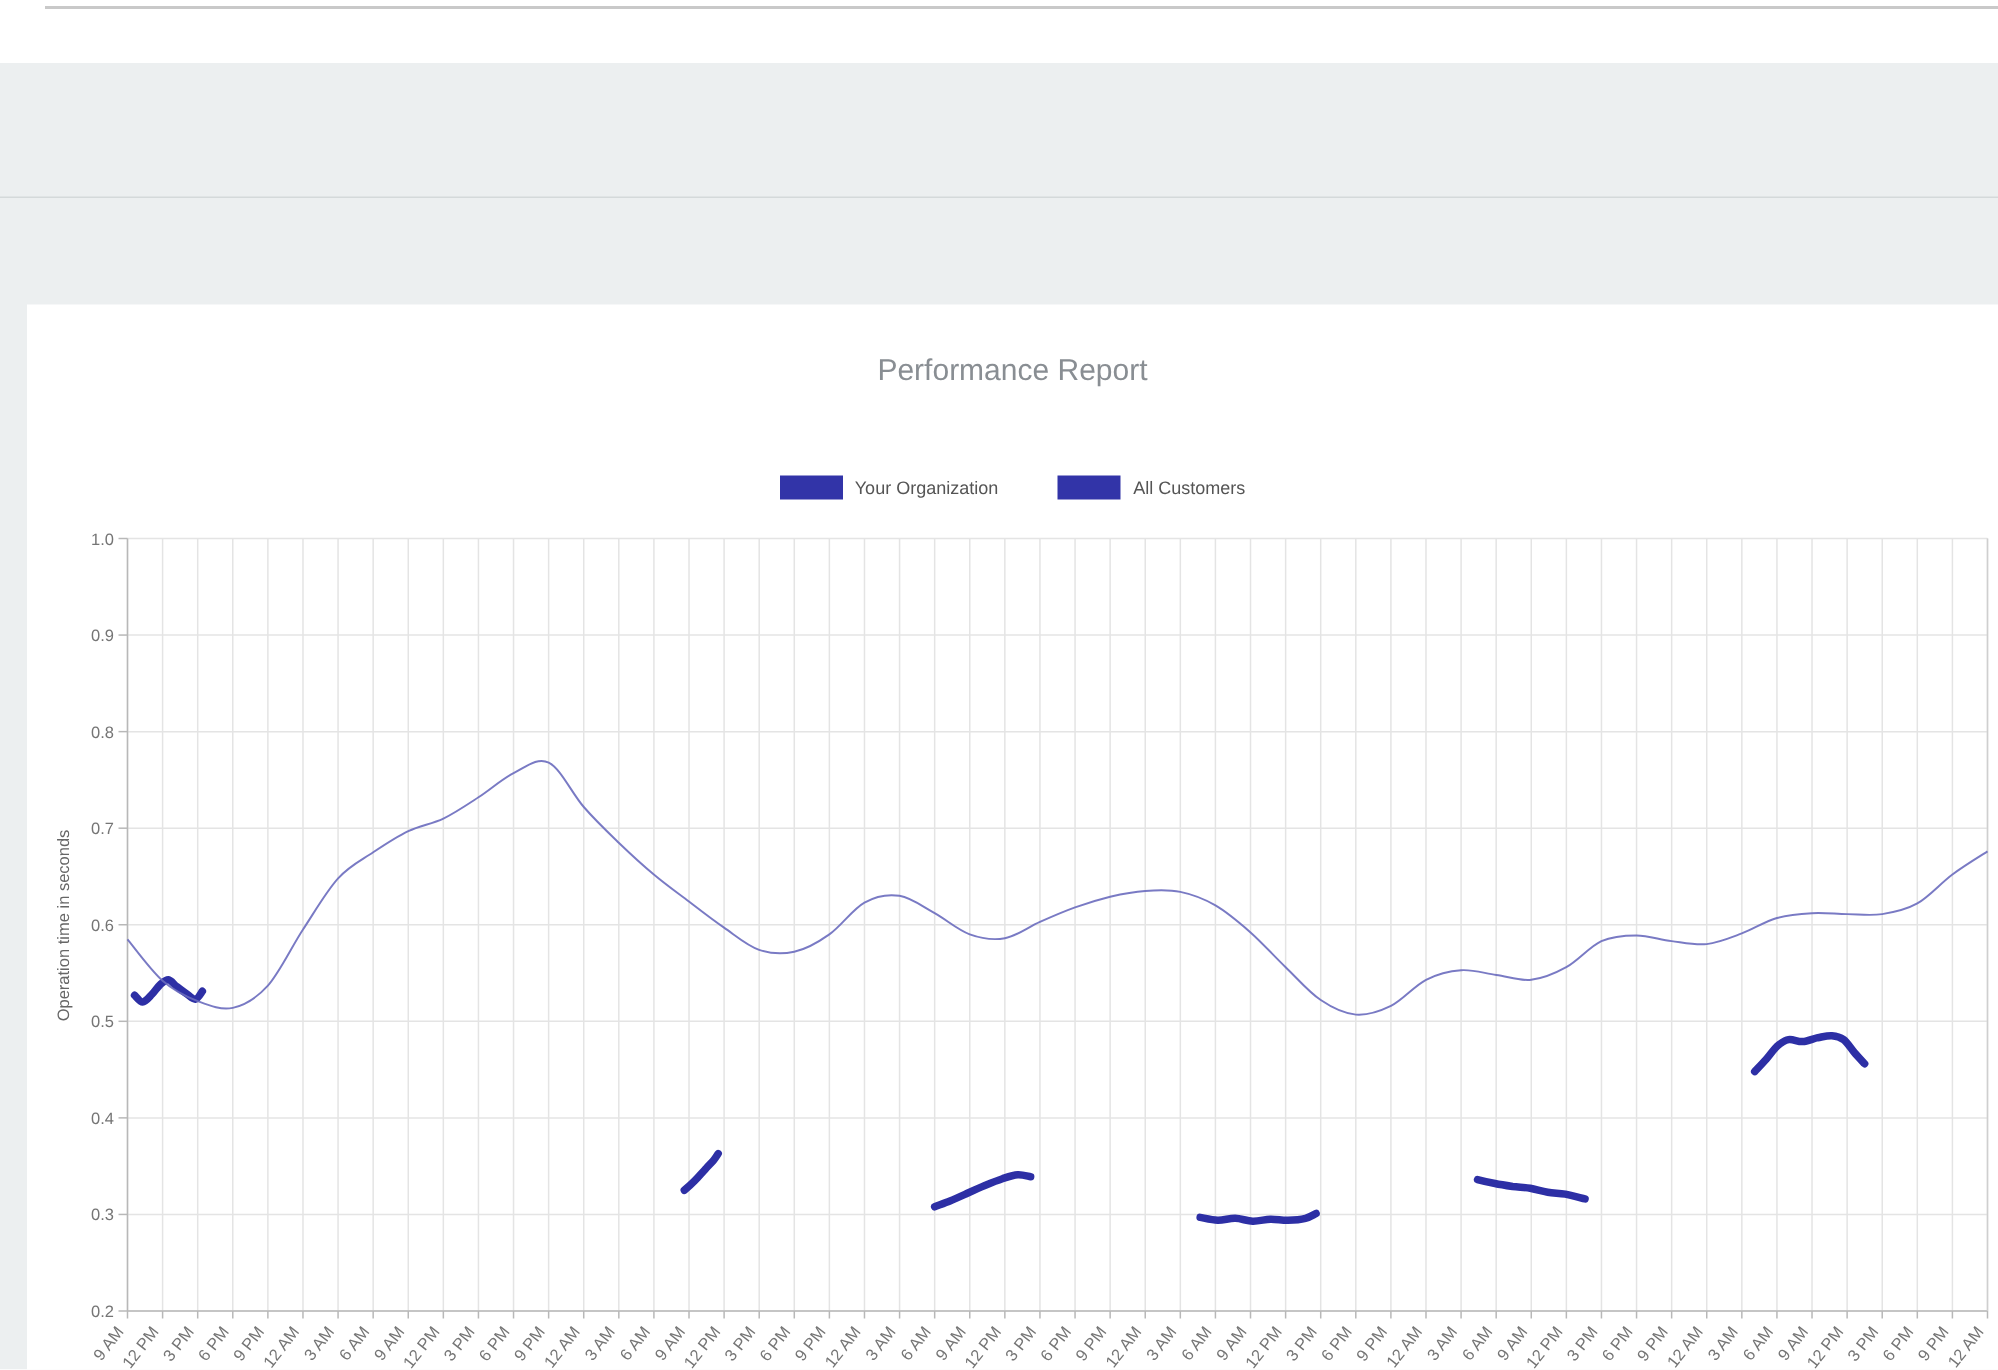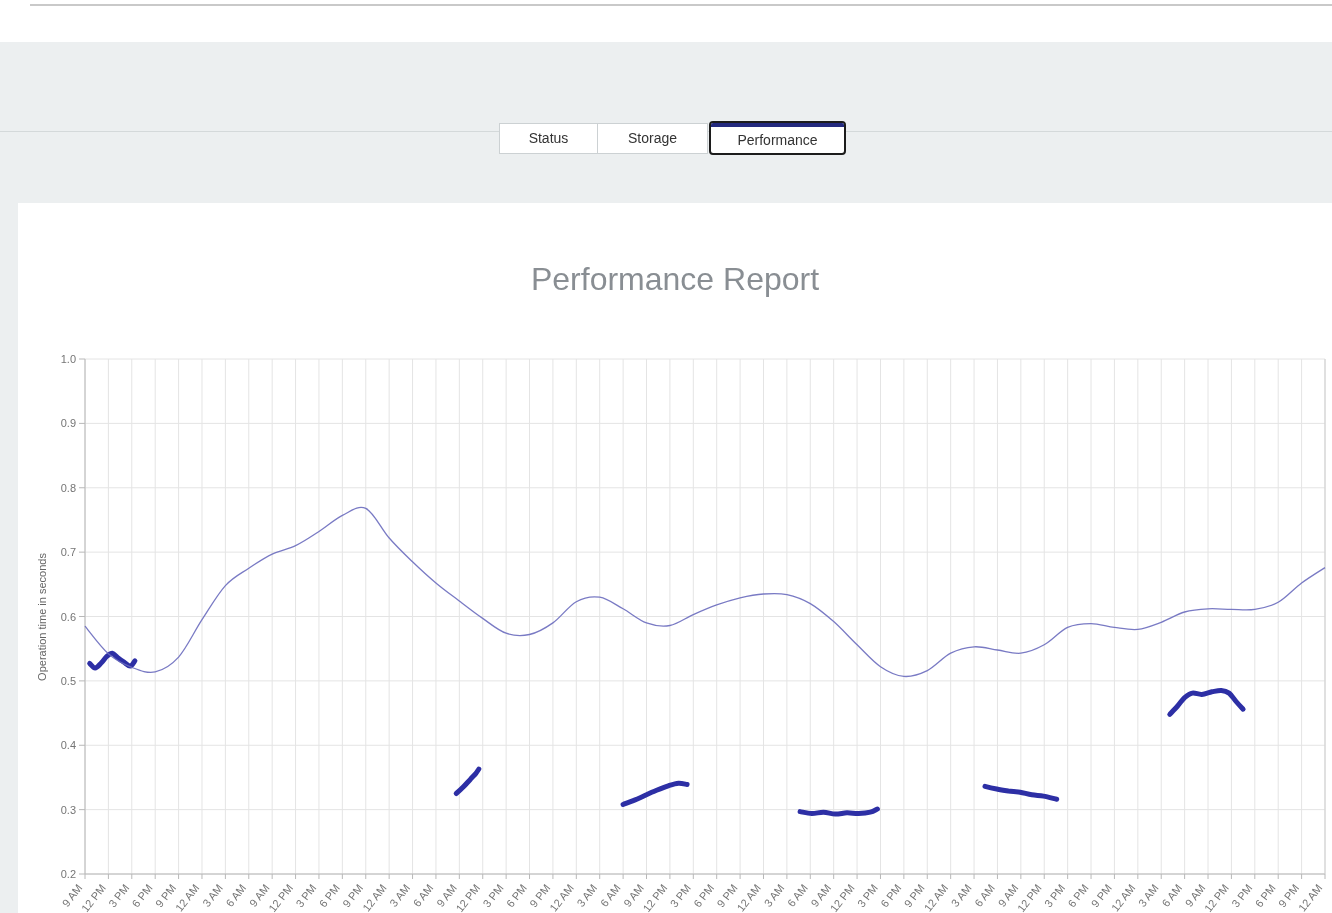--- a/index.html
+++ b/index.html
@@ -26,53 +26,53 @@
   .tab.t0 { width:99px; }
   .tab.t1 { width:111px; margin-left:-1px; }
   .tab.active { width:137px; height:34px; margin-top:-2px; margin-left:1px;
                 border:2px solid #1c1c1c; border-radius:4px; overflow:hidden;
                 display:flex; flex-direction:column; line-height:normal; }
   .tab.active .accent { height:4px; background:#23297e; }
   .tab.active .lbl { flex:1; display:flex; align-items:center; justify-content:center; }
 
   .report-card { position:absolute; left:18px; top:203px; width:1314px; height:760px;
                  background:#ffffff; text-align:center; }
-  .chart-title { padding-top:56px; font-size:32px; line-height:40px; font-weight:400; color:#898e93; }
+  .chart-title { padding-top:24px; font-size:20px; line-height:40px; font-weight:400; color:#898e93; }
   .legend { margin-top:50px; display:flex; justify-content:center; align-items:center; gap:14px; }
   .legend-item { display:flex; align-items:center; gap:8px; cursor:pointer; }
   .legend-item + .legend-item { margin-left:26px; }
   .swatch { width:42px; height:16px; background:#3234a8; }
   .legend-label { font-size:12px; color:#555; }
 
   #chart-svg { position:absolute; left:0; top:0; width:1332px; height:913px; pointer-events:none; }
 </style>
 </head>
 <body>
 
 <div id="root">
   <div class="top-hairline"></div>
 
 
   <div class="gray-zone">
     <div class="strip-line" style="top:89px"></div>
   </div>
 
-  <div class="tabs">
-    <div class="tab t0"><span>Status</span></div>
-    <div class="tab t1"><span>Storage</span></div>
-    <div class="tab t2 active">
-      <div class="accent"></div>
-      <div class="lbl">
-          <span>Performance</span>
-        </div>
-    </div>
-  </div>
 
   <div class="report-card">
     <div class="chart-title">Performance Report</div>
+    <div class="legend">
+      <div class="legend-item">
+        <span class="swatch" style="background: rgb(50, 52, 168);"></span>
+        <span class="legend-label">Your Organization</span>
+      </div>
+      <div class="legend-item">
+        <span class="swatch" style="background: rgb(50, 52, 168);"></span>
+        <span class="legend-label">All Customers</span>
+      </div>
+    </div>
   </div>
 
   <svg id="chart-svg">
       <g>
         <line x1="85" y1="359" x2="85" y2="874" stroke="#e4e4e4" stroke-width="1"></line>
         <line x1="108.39622641509433" y1="359" x2="108.39622641509433" y2="874" stroke="#e4e4e4" stroke-width="1"></line>
         <line x1="131.79245283018867" y1="359" x2="131.79245283018867" y2="874" stroke="#e4e4e4" stroke-width="1"></line>
         <line x1="155.18867924528303" y1="359" x2="155.18867924528303" y2="874" stroke="#e4e4e4" stroke-width="1"></line>
         <line x1="178.58490566037736" y1="359" x2="178.58490566037736" y2="874" stroke="#e4e4e4" stroke-width="1"></line>
         <line x1="201.9811320754717" y1="359" x2="201.9811320754717" y2="874" stroke="#e4e4e4" stroke-width="1"></line>

